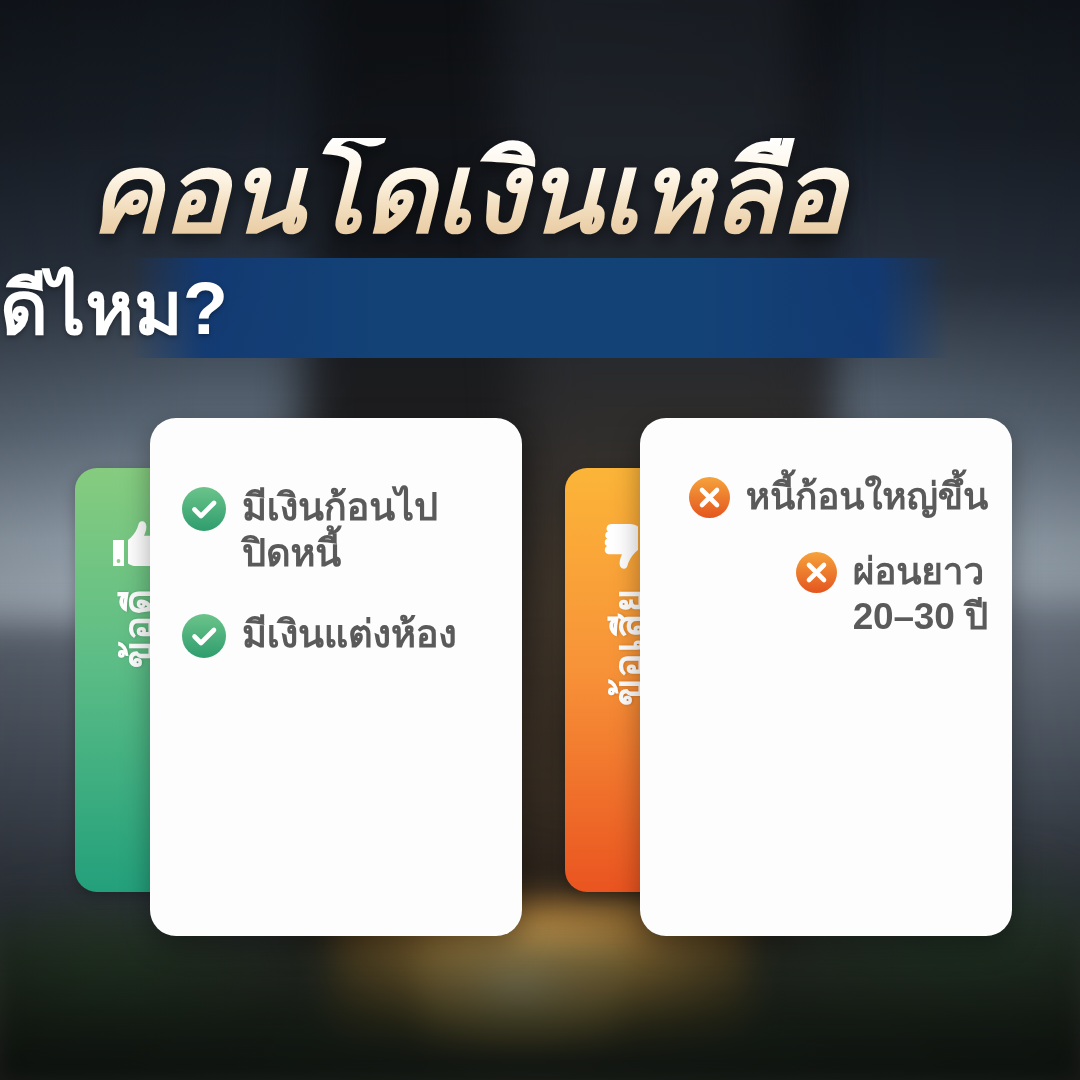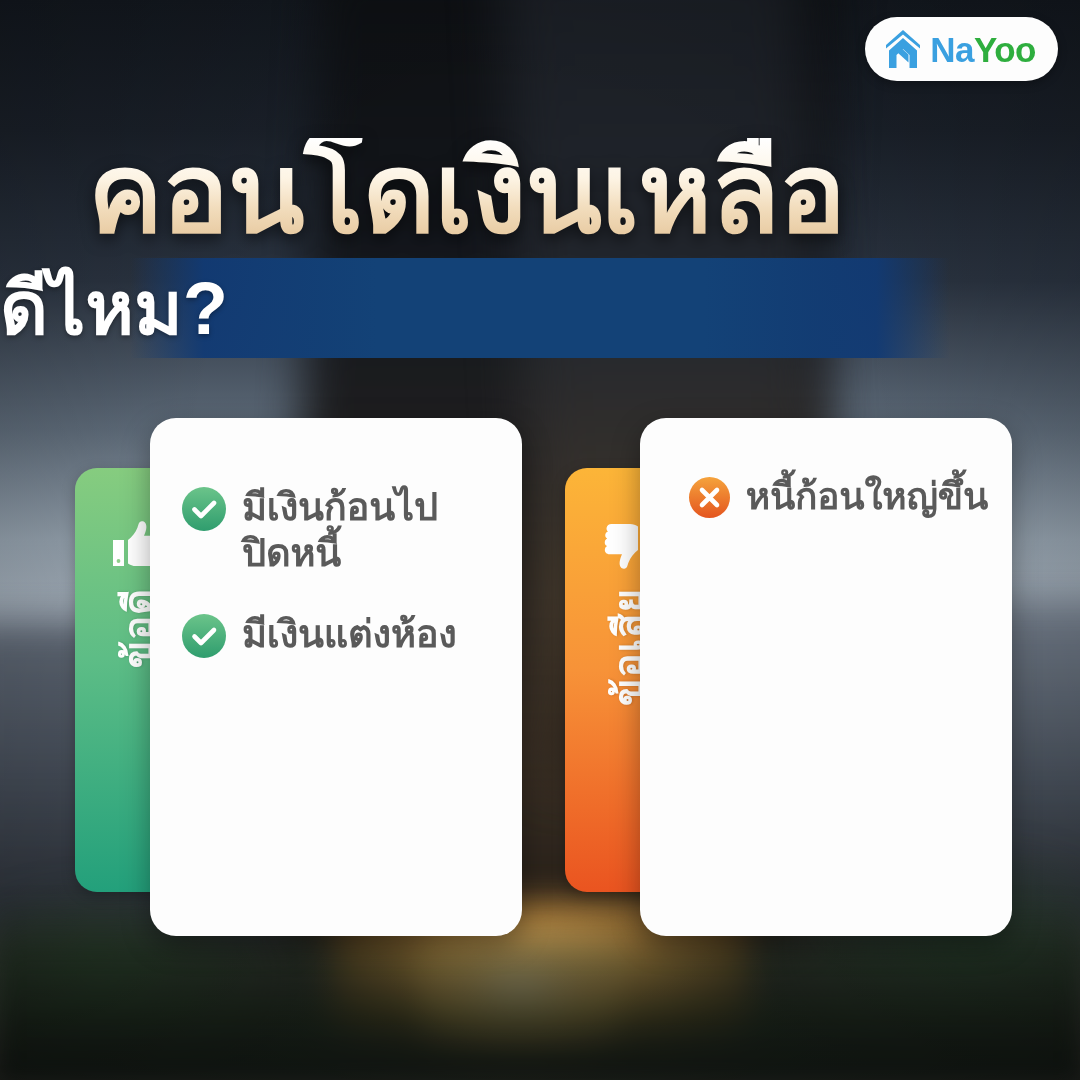--- a/index.html
+++ b/index.html
@@ -97,20 +97,21 @@
 
   
   .headline{
     position:absolute; left:0; top:138px; width:933px; text-align:center;
     font-size:112px; font-weight:800; line-height:1.0;
     background:linear-gradient(180deg,#ffffff 0%, #fdf4e4 36%, #f2ddbd 62%, #e3c295 100%);
     -webkit-background-clip:text; background-clip:text; color:transparent;
     -webkit-text-fill-color:transparent;
     filter:drop-shadow(0 5px 8px rgba(0,0,0,.55));
     letter-spacing:-1px;
+    font-style:italic;
   }
   .sub-band{
     position:absolute; left:130px; top:258px; width:820px; height:100px;
     background:linear-gradient(90deg, rgba(17,58,116,0) 0%, rgba(17,58,116,.95) 9%,
       #134277 30%, #134277 70%, rgba(17,58,116,.95) 91%, rgba(17,58,116,0) 100%);
   }
   .subhead{
     position:absolute; left:0; top:263px; width:1080px; 
     font-size:74px; font-weight:700; color:#ffffff; line-height:1.25;
     text-shadow:0 2px 5px rgba(0,0,0,.35);
@@ -174,28 +175,20 @@
     <div class="bg-left"></div>
     <div class="bg-right"></div>
     <div class="bg-lobby"></div>
     <div class="bg-lobby2"></div>
     <div class="bg-green-l"></div>
     <div class="bg-green-r"></div>
     <div class="bg-green"></div>
     <div class="bg-vignette"></div>
   </div>
 
-  <div class="logo-pill">
-    <svg class="logo-mark" viewBox="0 0 40 42">
-      <path d="M20 2 L37 17 v3.5 L20 6.5 L3 20.5 V17 Z" fill="#3aa0e0"></path>
-      <path d="M20 10 L34 22.5 V40 h-7.5 V27 L20 21 L13.5 27 v13 H6 V22.5 Z" fill="#3aa0e0"></path>
-      <path d="M14.5 16.5 L25.5 26.5 v8 L14.5 24.5 Z" fill="#3aa0e0"></path>
-    </svg>
-    <div class="logo-text"><span class="logo-na">Na</span><span class="logo-yoo">Yoo</span></div>
-  </div>
 
   <div class="headline">คอนโดเงินเหลือ</div>
   <div class="sub-band"></div>
   <div class="subhead">ดีไหม?</div>
 
   <div class="cards">
 
     <div class="col col-pros">
       <div class="tab tab-pros">
         <svg class="tab-icon" viewBox="0 0 58 58">
@@ -251,17 +244,30 @@
                 <linearGradient id="gno1" x1="0" y1="0" x2="0" y2="1">
                   <stop offset="0" stop-color="#f5a33c"></stop>
                   <stop offset="1" stop-color="#e4551f"></stop>
                 </linearGradient>
               </defs>
             <circle cx="20.5" cy="20.5" r="20.5" fill="url(#gno1)"></circle>
             <path d="M13 13l15 15M28 13L13 28" stroke="#fff" stroke-width="4.6" stroke-linecap="round"></path>
           </svg>
           <div class="item-text">หนี้ก้อนใหญ่ขึ้น</div>
         </div>
+        <div class="item">
+          <svg class="bullet bullet-no" viewBox="0 0 41 41">
+            <defs>
+                <linearGradient id="gno2" x1="0" y1="0" x2="0" y2="1">
+                  <stop offset="0" stop-color="#f5a33c"></stop>
+                  <stop offset="1" stop-color="#e4551f"></stop>
+                </linearGradient>
+              </defs>
+            <circle cx="20.5" cy="20.5" r="20.5" fill="url(#gno2)"></circle>
+            <path d="M13 13l15 15M28 13L13 28" stroke="#fff" stroke-width="4.6" stroke-linecap="round"></path>
+          </svg>
+          <div class="item-text">ผ่อนยาว<br>20–30 ปี</div>
+        </div>
       </div>
     </div>
 
   </div>
 </div>
 
 </body></html>

